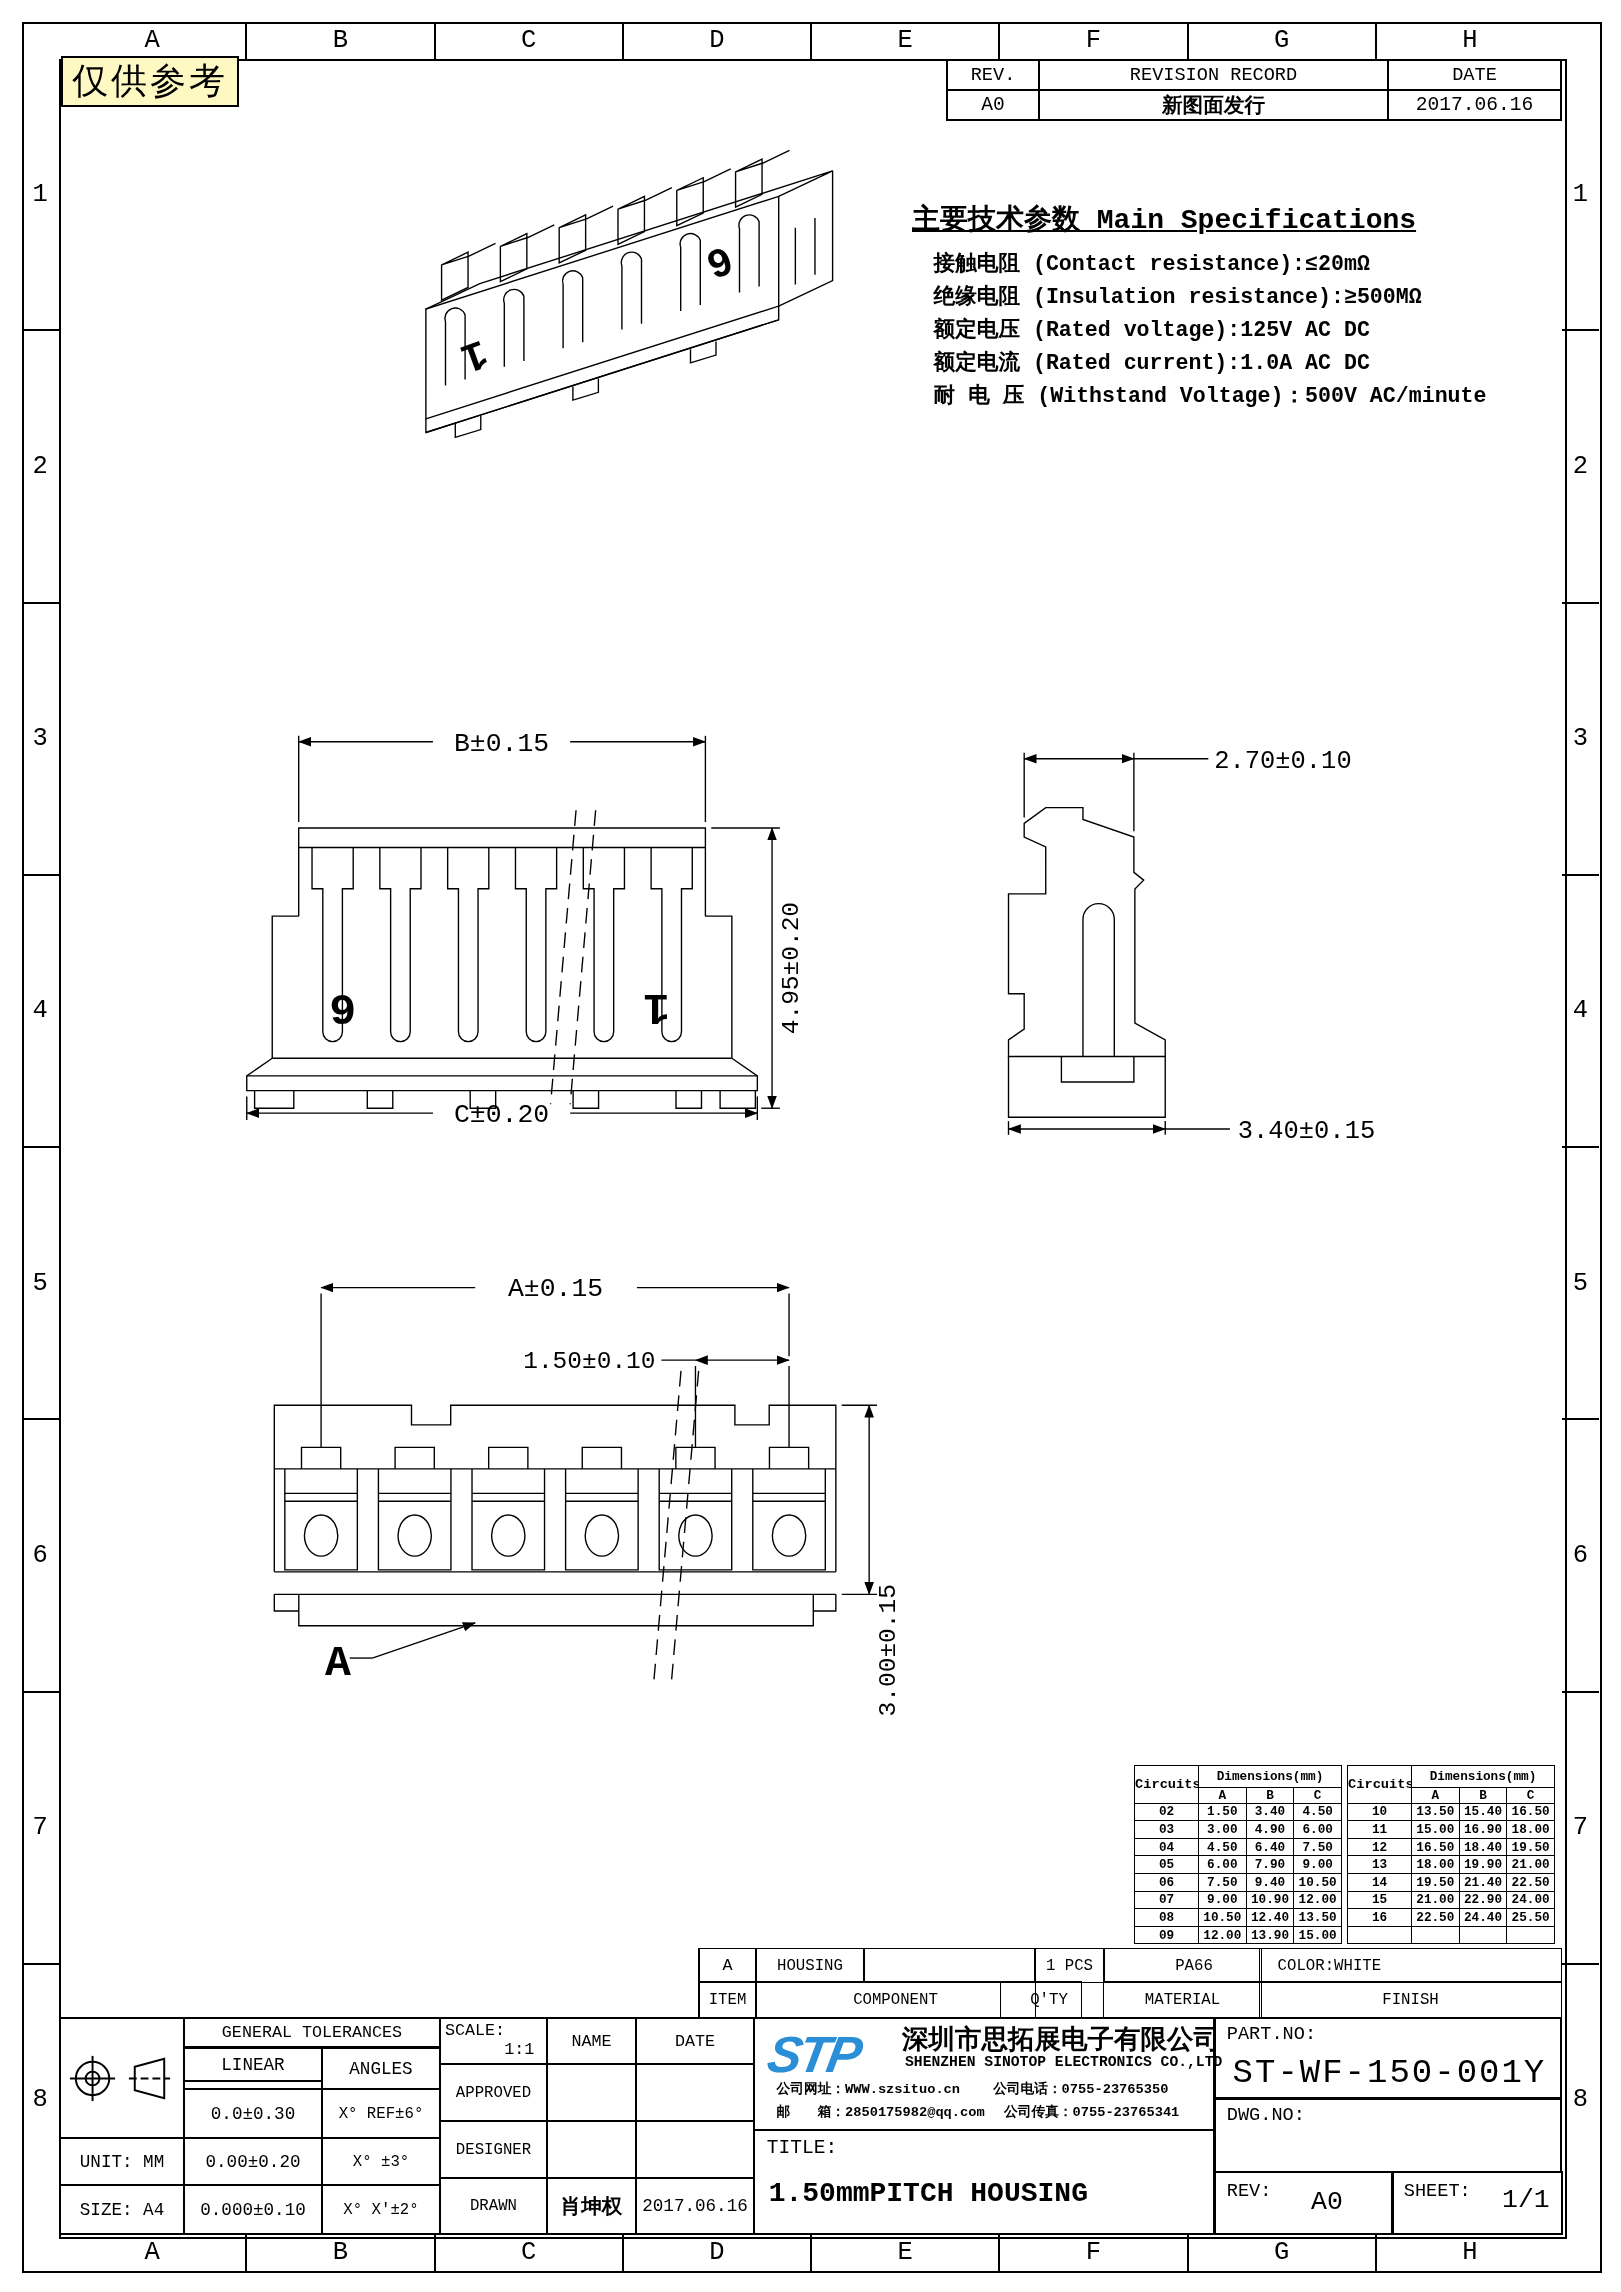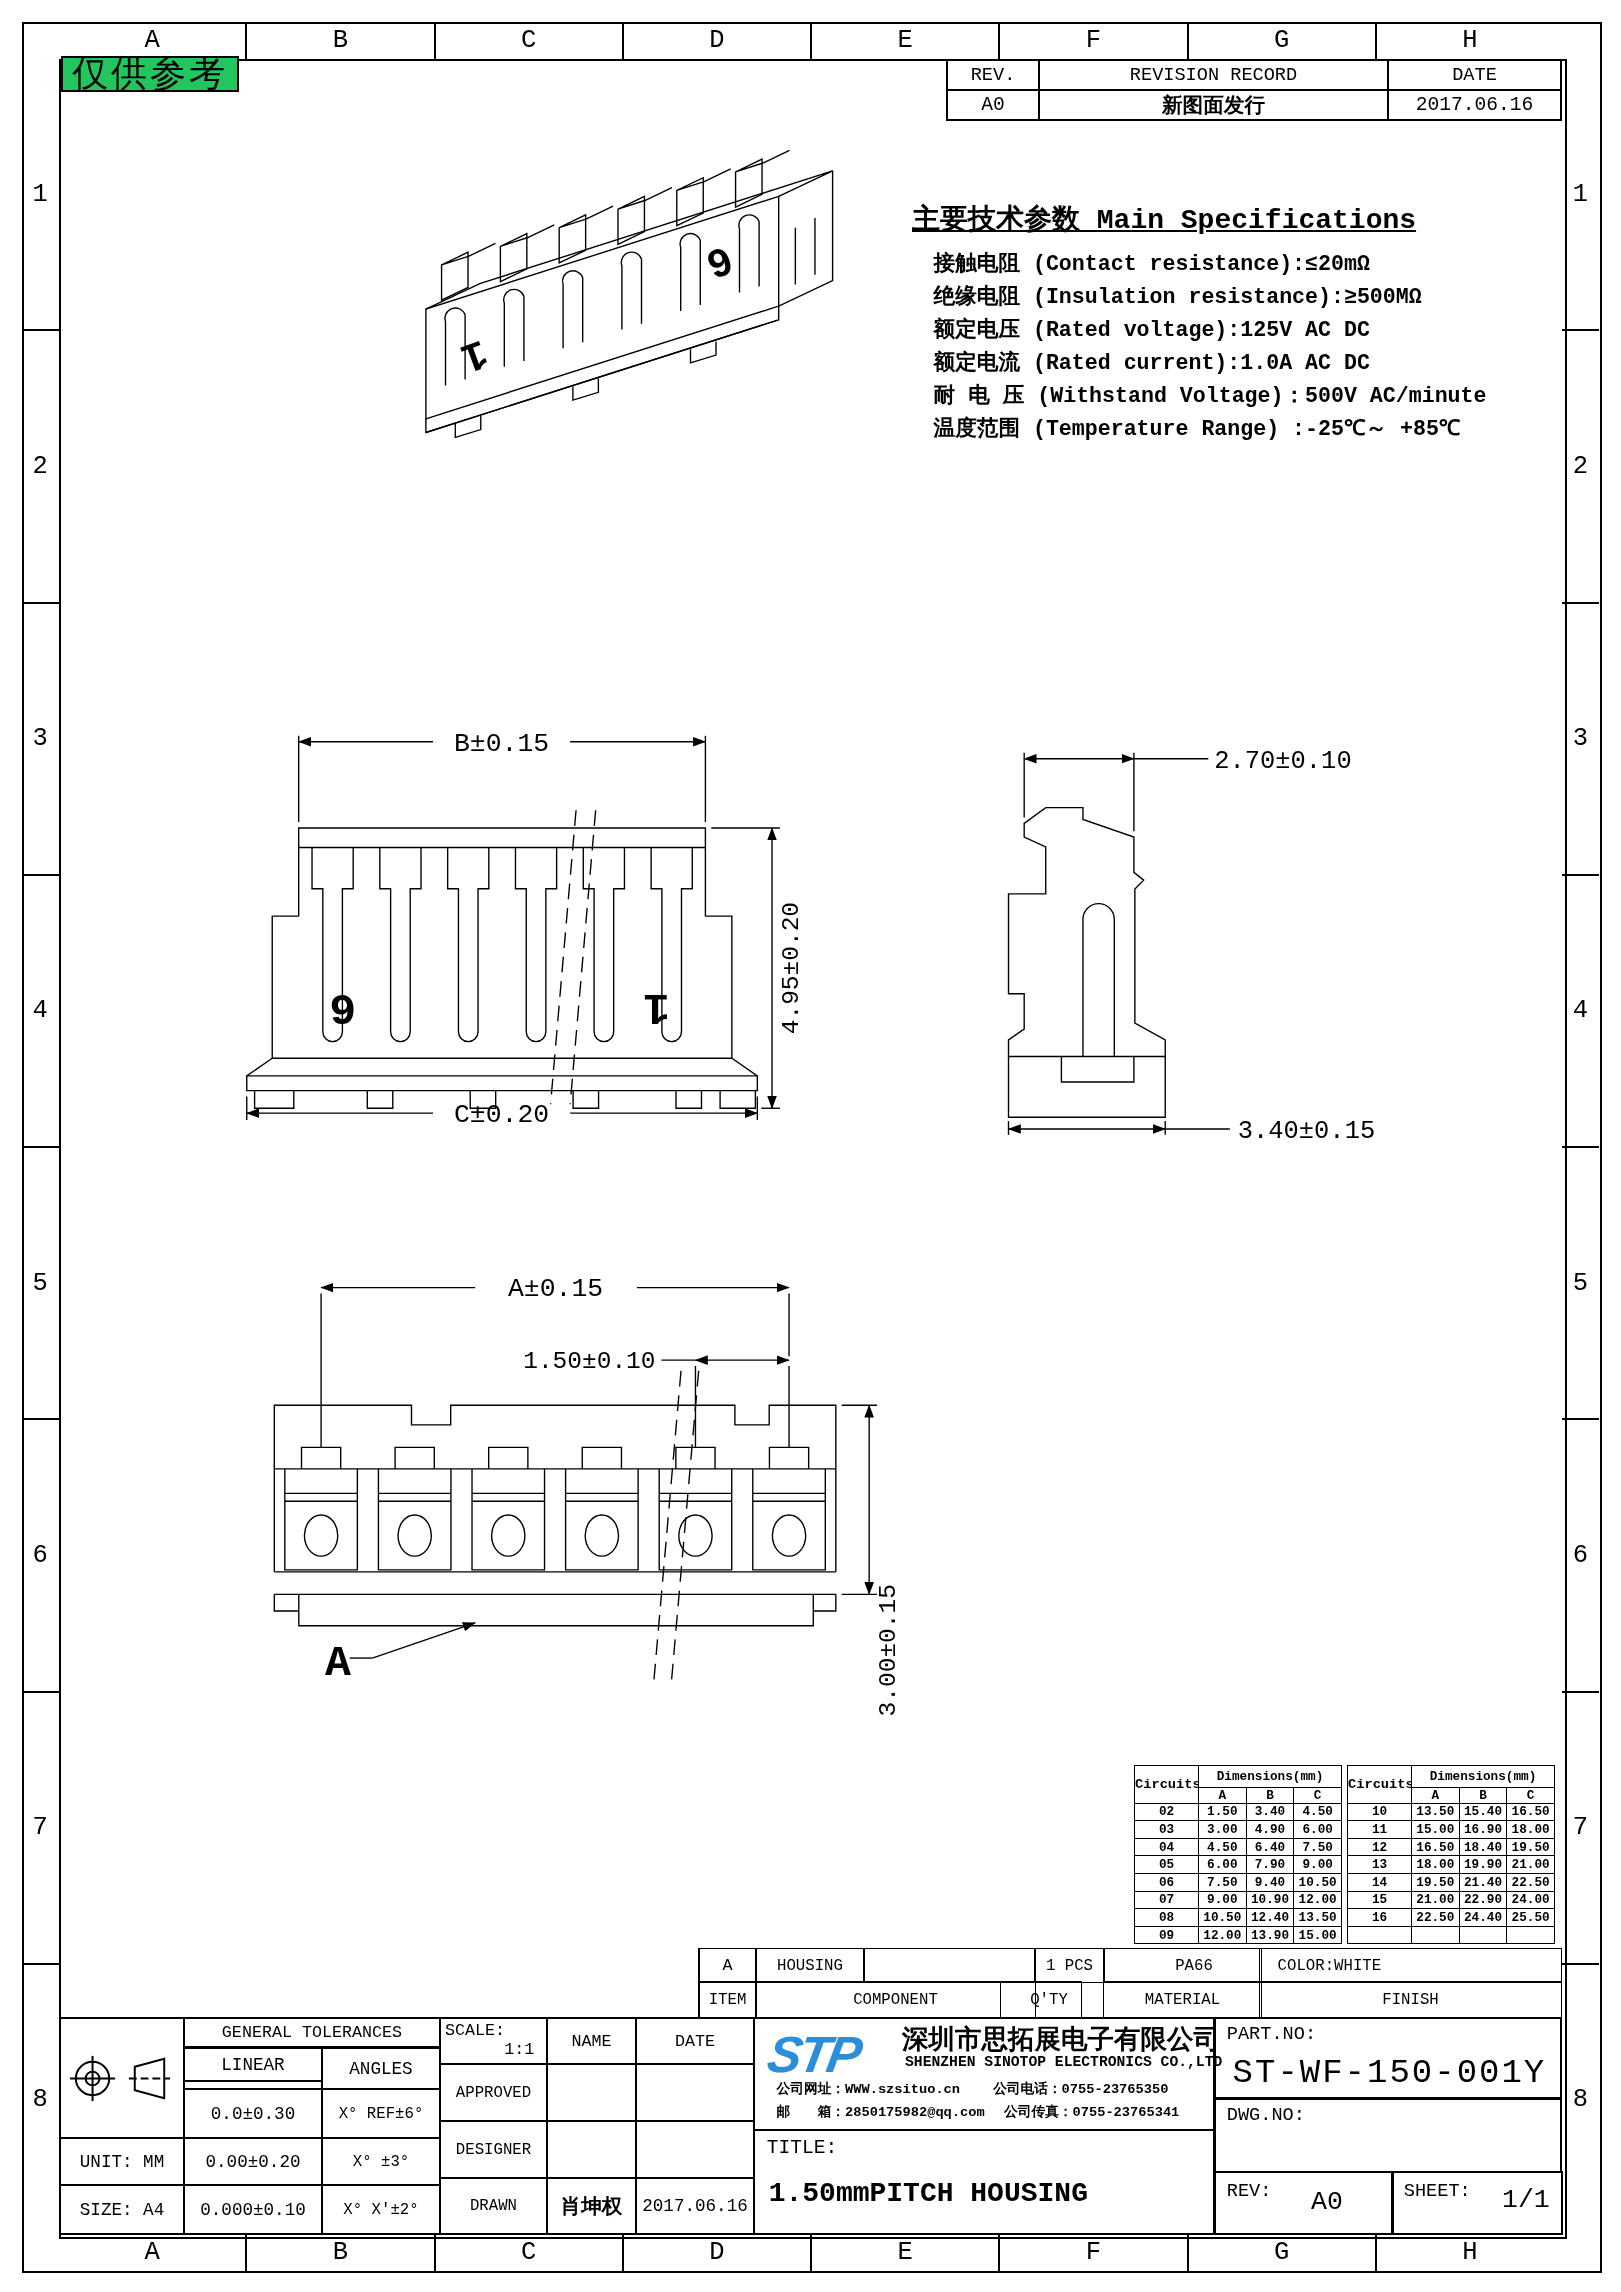--- a/index.html
+++ b/index.html
@@ -70,40 +70,39 @@
     <div>1</div>
     <div>2</div>
     <div>3</div>
     <div>4</div>
     <div>5</div>
     <div>6</div>
     <div>7</div>
     <div>8</div>
   </div>
 
-  <div class="cell ctr" style="left:61px;top:56px;width:178px;height:36px;background:#22c55e;font-size:36px;letter-spacing:2.9px;">仅供参考</div>
+  <div class="cell ctr" style="left:61px;top:56px;width:178px;height:51px;background:#fef9c3;font-size:36px;letter-spacing:2.9px;">仅供参考</div>
 
   <div>
     <div class="cell ctr mono" style="left:946px;top:59px;width:94px;height:32px;font-size:18.6px;">REV.</div>
     <div class="cell ctr mono" style="left:1038px;top:59px;width:351px;height:32px;font-size:18.6px;">REVISION RECORD</div>
     <div class="cell ctr mono" style="left:1387px;top:59px;width:175px;height:32px;font-size:18.6px;">DATE</div>
     <div class="cell ctr mono" style="left:946px;top:89px;width:94px;height:32px;font-size:19.6px;">A0</div>
     <div class="cell ctr" style="left:1038px;top:89px;width:351px;height:32px;font-size:20.6px;font-weight:700;">新图面发行</div>
     <div class="cell ctr mono" style="left:1387px;top:89px;width:175px;height:32px;font-size:19.6px;">2017.06.16</div>
   </div>
 
   <div class="abs" style="left:912px;top:200px;width:608px;">
     <div style="font-size:28px;font-weight:700;text-decoration:underline;font-family:'Liberation Mono',monospace;white-space:nowrap;">主要技术参数 Main Specifications</div>
     <div style="margin-top:9.8px;margin-left:21.6px;">
       <div class="spec-line">接触电阻 (Contact resistance):≤20mΩ</div>
       <div class="spec-line">绝缘电阻 (Insulation resistance):≥500MΩ</div>
       <div class="spec-line">额定电压 (Rated voltage):125V AC DC</div>
       <div class="spec-line">额定电流 (Rated current):1.0A AC DC</div>
       <div class="spec-line">耐 电 压 (Withstand Voltage)：500V AC/minute</div>
-      <div class="spec-line">温度范围 (Temperature Range) :-25℃～ +85℃</div>
     </div>
   </div>
 
   <svg class="abs" style="left:372px;top:110px;" width="490" height="402" viewBox="0 0 500 410">
     <g class="tn">
 
       <path d="M55,315 L415,200 L415,88 L55,203 Z"></path>
 
       <path d="M55,203 L110,177 L470,62 L415,88"></path>
 

